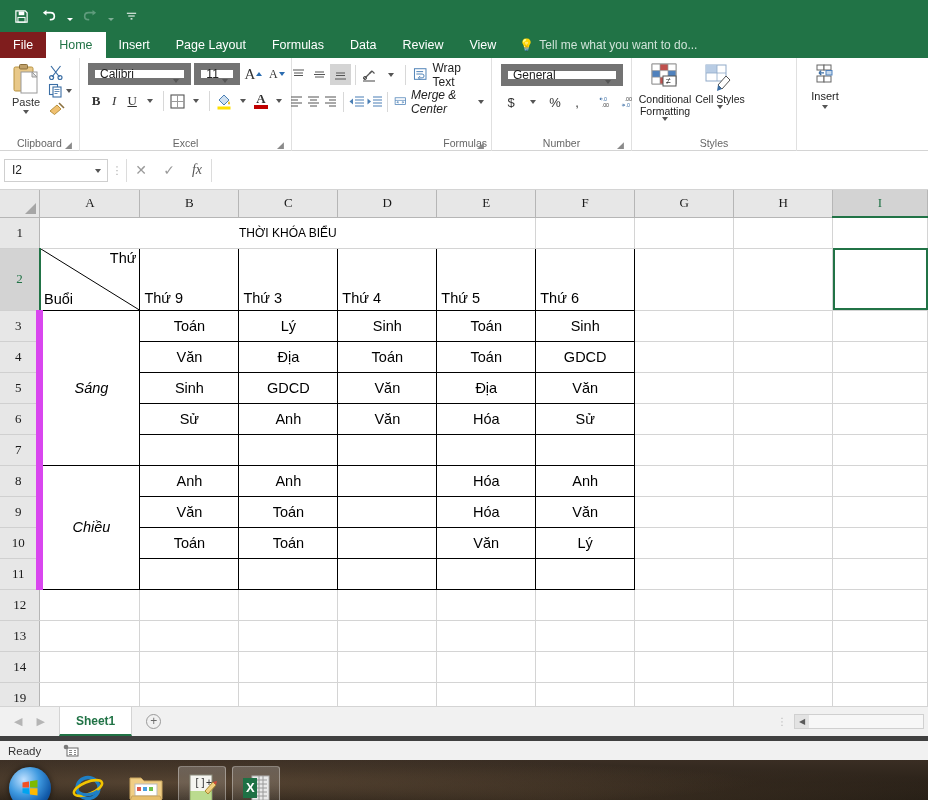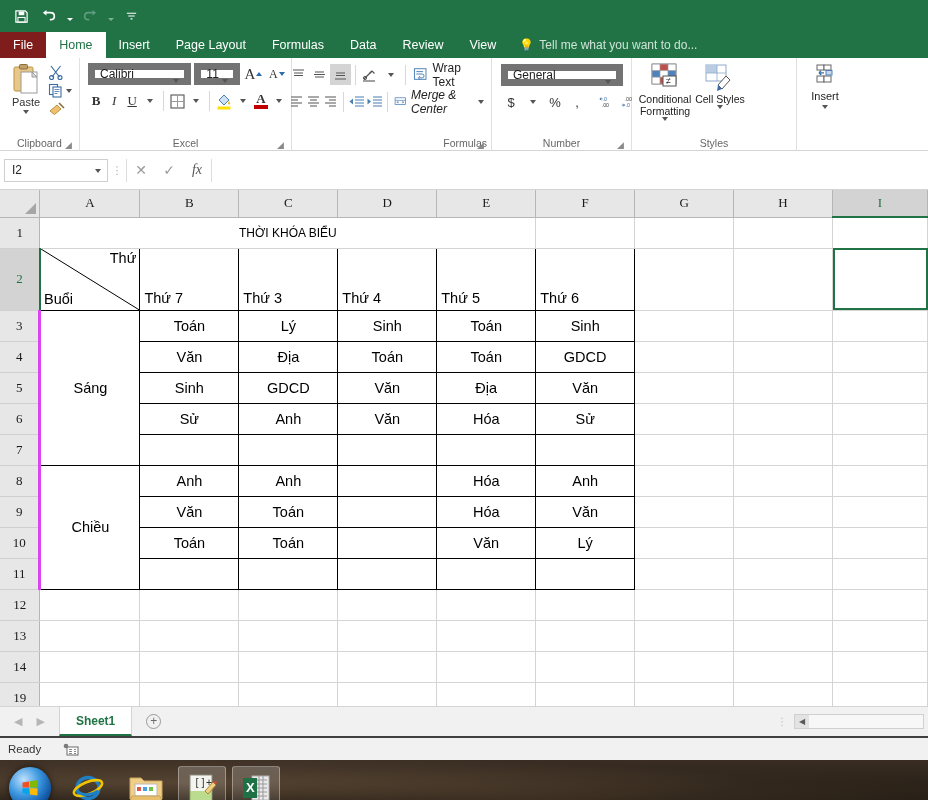--- a/index.html
+++ b/index.html
@@ -195,21 +195,21 @@
     font-family: "Liberation Serif", serif;
   }
   .rowhead.sel { background: #d3d3d3; color: #217346;
     border-right: 2px solid #217346; }
   .cell {
     border-right: 1px solid #d4d4d4; border-bottom: 1px solid #d4d4d4;
     font-size: 14.5px; color: #000; text-align: center;
     overflow: hidden; white-space: nowrap;
   }
   .cell.b-all { border: 1px solid #000; }
-  .cell.bl { border-left: 3px solid #d946ef; }
+  .cell.bl { border-left: 7px solid #d946ef; font-style: italic; }
   .cell.br { border-right: 1px solid #000; }
   .cell.bt { border-top: 1px solid #000; }
   .cell.bb { border-bottom: 1px solid #000; }
   .cell.title-cell { font-size: 12px; }
   .diag-cell { position: relative; padding: 0; }
   .diag-cell svg { position: absolute; left: 0; top: 0; }
   .diag-top { position: absolute; right: 3px; top: 1px; font-size: 14.5px; }
   .diag-bot { position: absolute; left: 3px; bottom: 3px; font-size: 14.5px; }
   .cell.lefttext { text-align: left; padding-left: 4px; }
   .selbox {
@@ -241,21 +241,21 @@
   .hsb {
     width: 130px; height: 15px; background: #f7f7f7;
     border: 1px solid #d0d0d0; display: flex; align-items: center;
   }
   .hsb-btn { width: 14px; height: 13px; display: flex; align-items: center;
     justify-content: center; font-size: 8px; color: #5a5a5a;
     background: #e3e3e3; }
 
   
   .statusbar {
-    height: 24px; background: #f1f1f1; border-top: 2px solid #404040;
+    height: 24px; background: #f1f1f1; border-top: 5px solid #404040;
     display: flex; align-items: center; padding-left: 8px; gap: 22px;
     font-size: 11.5px; color: #333;
   }
   .sb-icon { width: 16px; height: 13px; }
 
   
   .taskbar {
     height: 56px;
     background: linear-gradient(180deg,#3a2e24 0%, #2b2219 40%, #1c1710 100%);
     display: flex; align-items: center; gap: 6px; padding-left: 4px;
@@ -679,21 +679,21 @@
 
     <tr style="height:62px">
       <td class="rowhead sel">2</td>
       <td class="cell b-all diag-cell">
         <svg width="100" height="62" viewBox="0 0 100 62">
           <line x1="0" y1="0" x2="100" y2="62" stroke="#000" stroke-width="1"></line>
         </svg>
         <span class="diag-top">Thứ</span>
         <span class="diag-bot">Buổi</span>
       </td>
-      <td class="cell b-all lefttext" style="vertical-align:bottom;padding-bottom:4px">Thứ 7</td>
+      <td class="cell b-all lefttext" style="vertical-align:bottom;padding-bottom:4px">Thứ 9</td>
       <td class="cell b-all lefttext" style="vertical-align:bottom;padding-bottom:4px">Thứ 3</td>
       <td class="cell b-all lefttext" style="vertical-align:bottom;padding-bottom:4px">Thứ 4</td>
       <td class="cell b-all lefttext" style="vertical-align:bottom;padding-bottom:4px">Thứ 5</td>
       <td class="cell b-all lefttext" style="vertical-align:bottom;padding-bottom:4px">Thứ 6</td>
       <td class="cell"></td>
       <td class="cell"></td>
       <td class="cell"></td>
     </tr>
 
     <tr style="height:31px">

